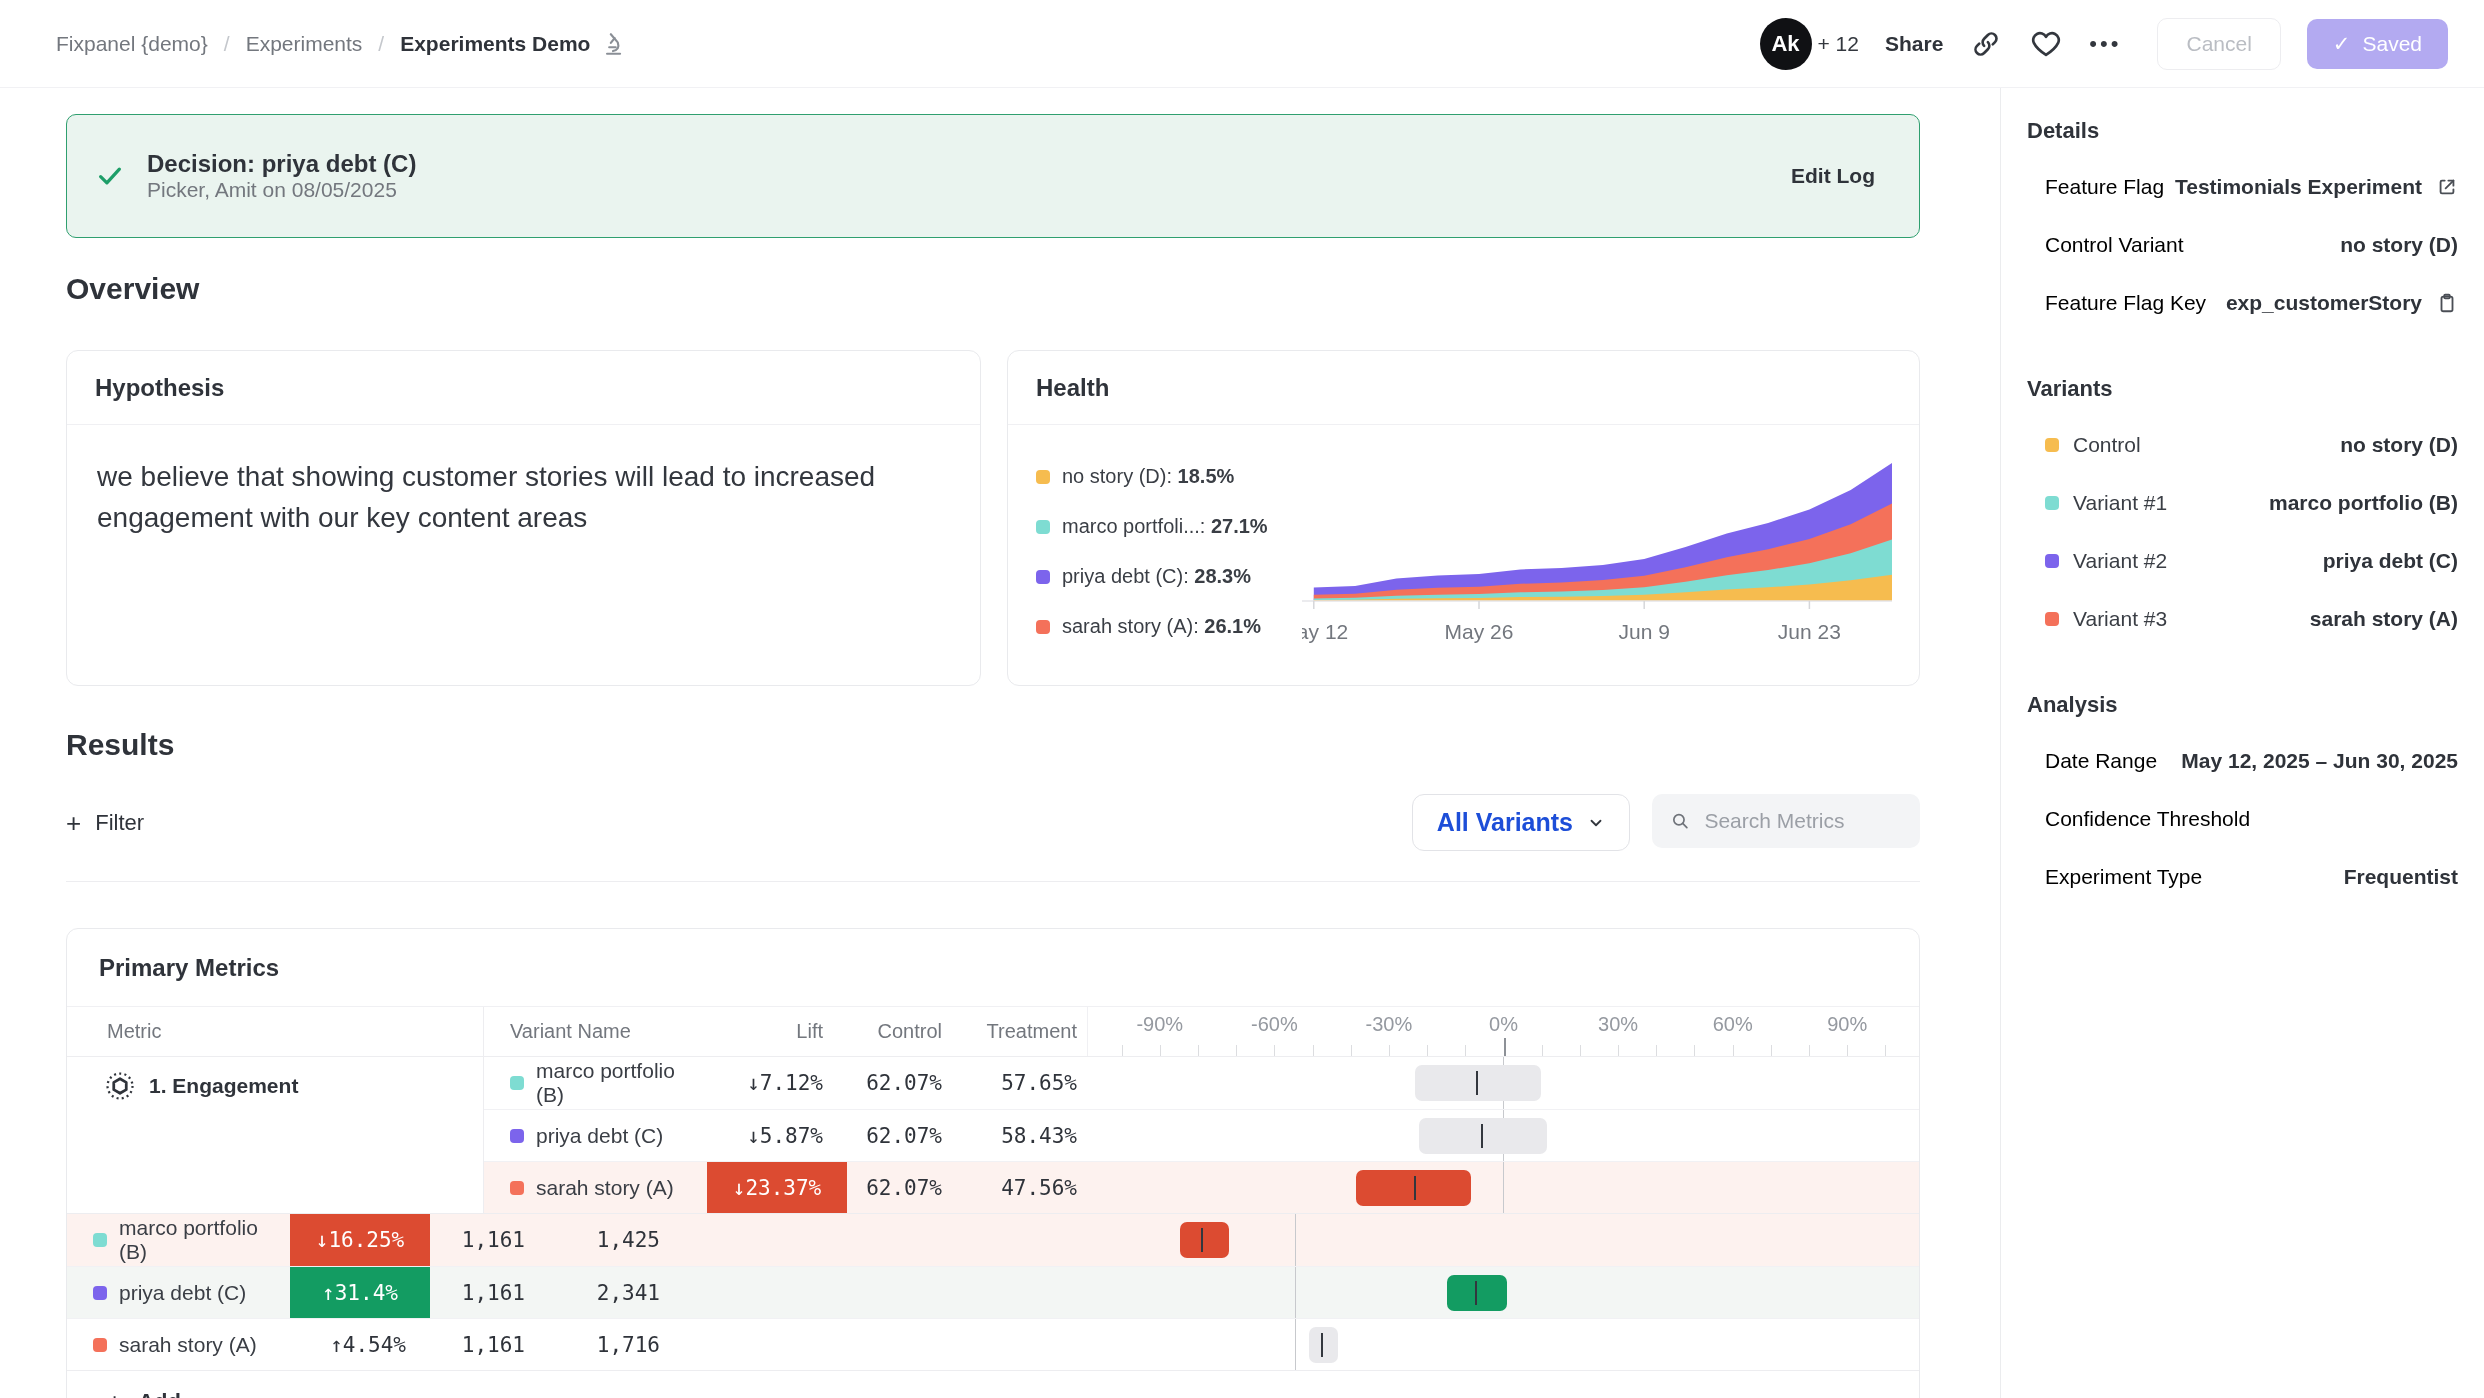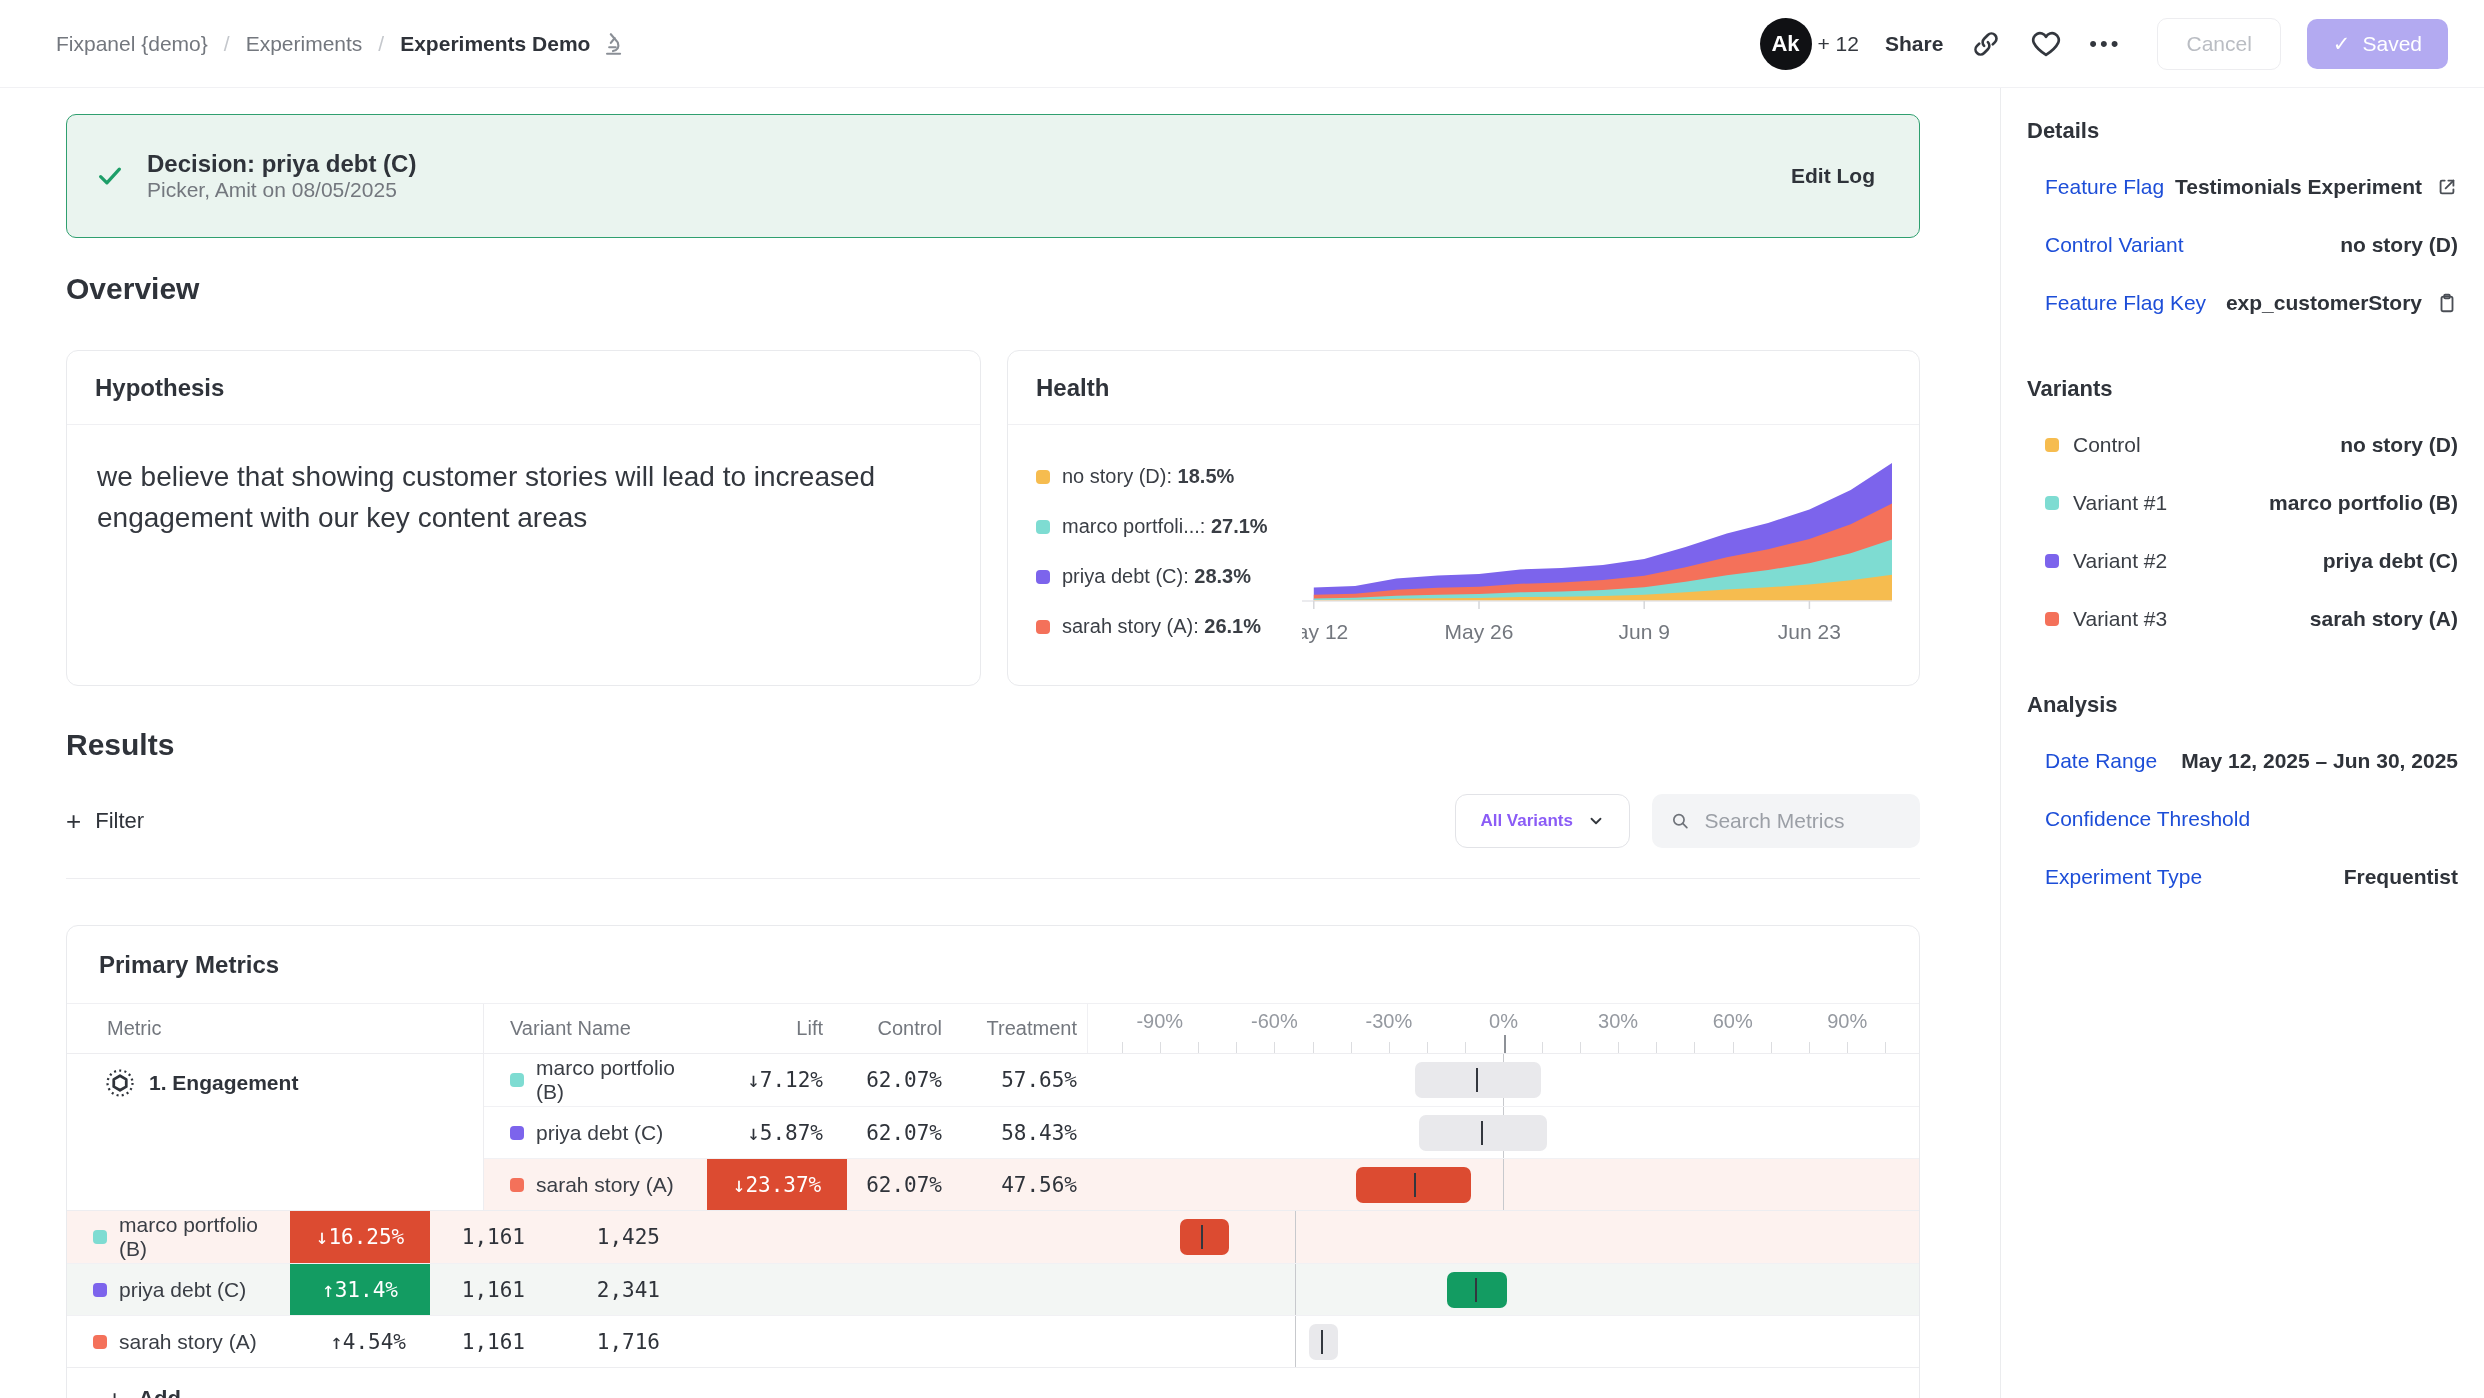--- a/index.html
+++ b/index.html
@@ -59,22 +59,22 @@
   .legend-item { display:flex; align-items:center; gap:12px; font-size:20px; color:#3a3e45; white-space:nowrap; }
   .swatch { width:14px; height:14px; border-radius:4px; flex:none; }
   .legend-val { font-weight:bold; }
 
   
   .filter-row { margin-top:32px; display:flex; align-items:center; }
   .btn-filter { display:flex; align-items:center; gap:14px; font-size:22px; color:#2f333a;
     background:none; border:none; cursor:pointer; font-weight:normal; }
   .plus { font-size:26px; font-weight:normal; line-height:1; color:#2f333a; }
   .filter-right { margin-left:auto; display:flex; gap:22px; }
-  .btn-variants { display:flex; align-items:center; gap:14px; padding:13px 24px; font-size:17px;
-    font-weight:bold; color:#8b5cf6; background:#fff; border:1px solid #e2e3e7; border-radius:12px; cursor:pointer; }
+  .btn-variants { display:flex; align-items:center; gap:14px; padding:13px 24px; font-size:25px;
+    font-weight:bold; color:#1d4ed8; background:#fff; border:1px solid #e2e3e7; border-radius:12px; cursor:pointer; }
   .search-box { display:flex; align-items:center; gap:14px; width:268px; height:54px;
     background:#f3f4f6; border-radius:10px; padding:0 18px; }
   .search-box input { border:none; outline:none; background:transparent; font-size:21px;
     color:#33373e; width:100%; font-family:"Liberation Sans", sans-serif; }
   .search-box input::placeholder { color:#9b9fa6; }
   .results-divider { margin-top:30px; border-top:1px solid #ededf0; }
 
   
   .card-table { margin-top:46px; width:1854px; }
   .table-title { height:77px; display:flex; align-items:center; padding:0 32px;
@@ -119,21 +119,21 @@
   .ci-bar.posb { background:#139c62; }
   .ci-tick { position:absolute; top:6px; bottom:6px; width:2px; background:#33373e; }
 
   .add-row { border-top:1px solid #ededf0; height:62px; display:flex; align-items:center;
     padding-left:40px; gap:16px; font-size:22px; font-weight:bold; color:#2f333a; cursor:pointer; }
 
   
   .sb-section { margin-bottom:44px; }
   .sb-title { font-size:22px; font-weight:bold; color:#2f333a; margin-bottom:14px; }
   .sb-row { display:flex; align-items:center; justify-content:space-between; min-height:58px; padding-left:18px; }
-  .sb-label { font-size:21px; color:#1d4ed8; flex:none; }
+  .sb-label { font-size:21px; color:#000000; flex:none; }
   .sb-value { font-size:21px; font-weight:bold; color:#2f333a; display:flex; align-items:center;
     gap:14px; text-align:right; }
   .sb-value svg { stroke:#4a4e55; flex:none; }
   .sb-variant-label { display:flex; align-items:center; gap:14px; font-size:21px; color:#3a3e45; }
 </style>
 </head>
 <body>
 
 <div class="topbar">
   <div class="crumbs">

